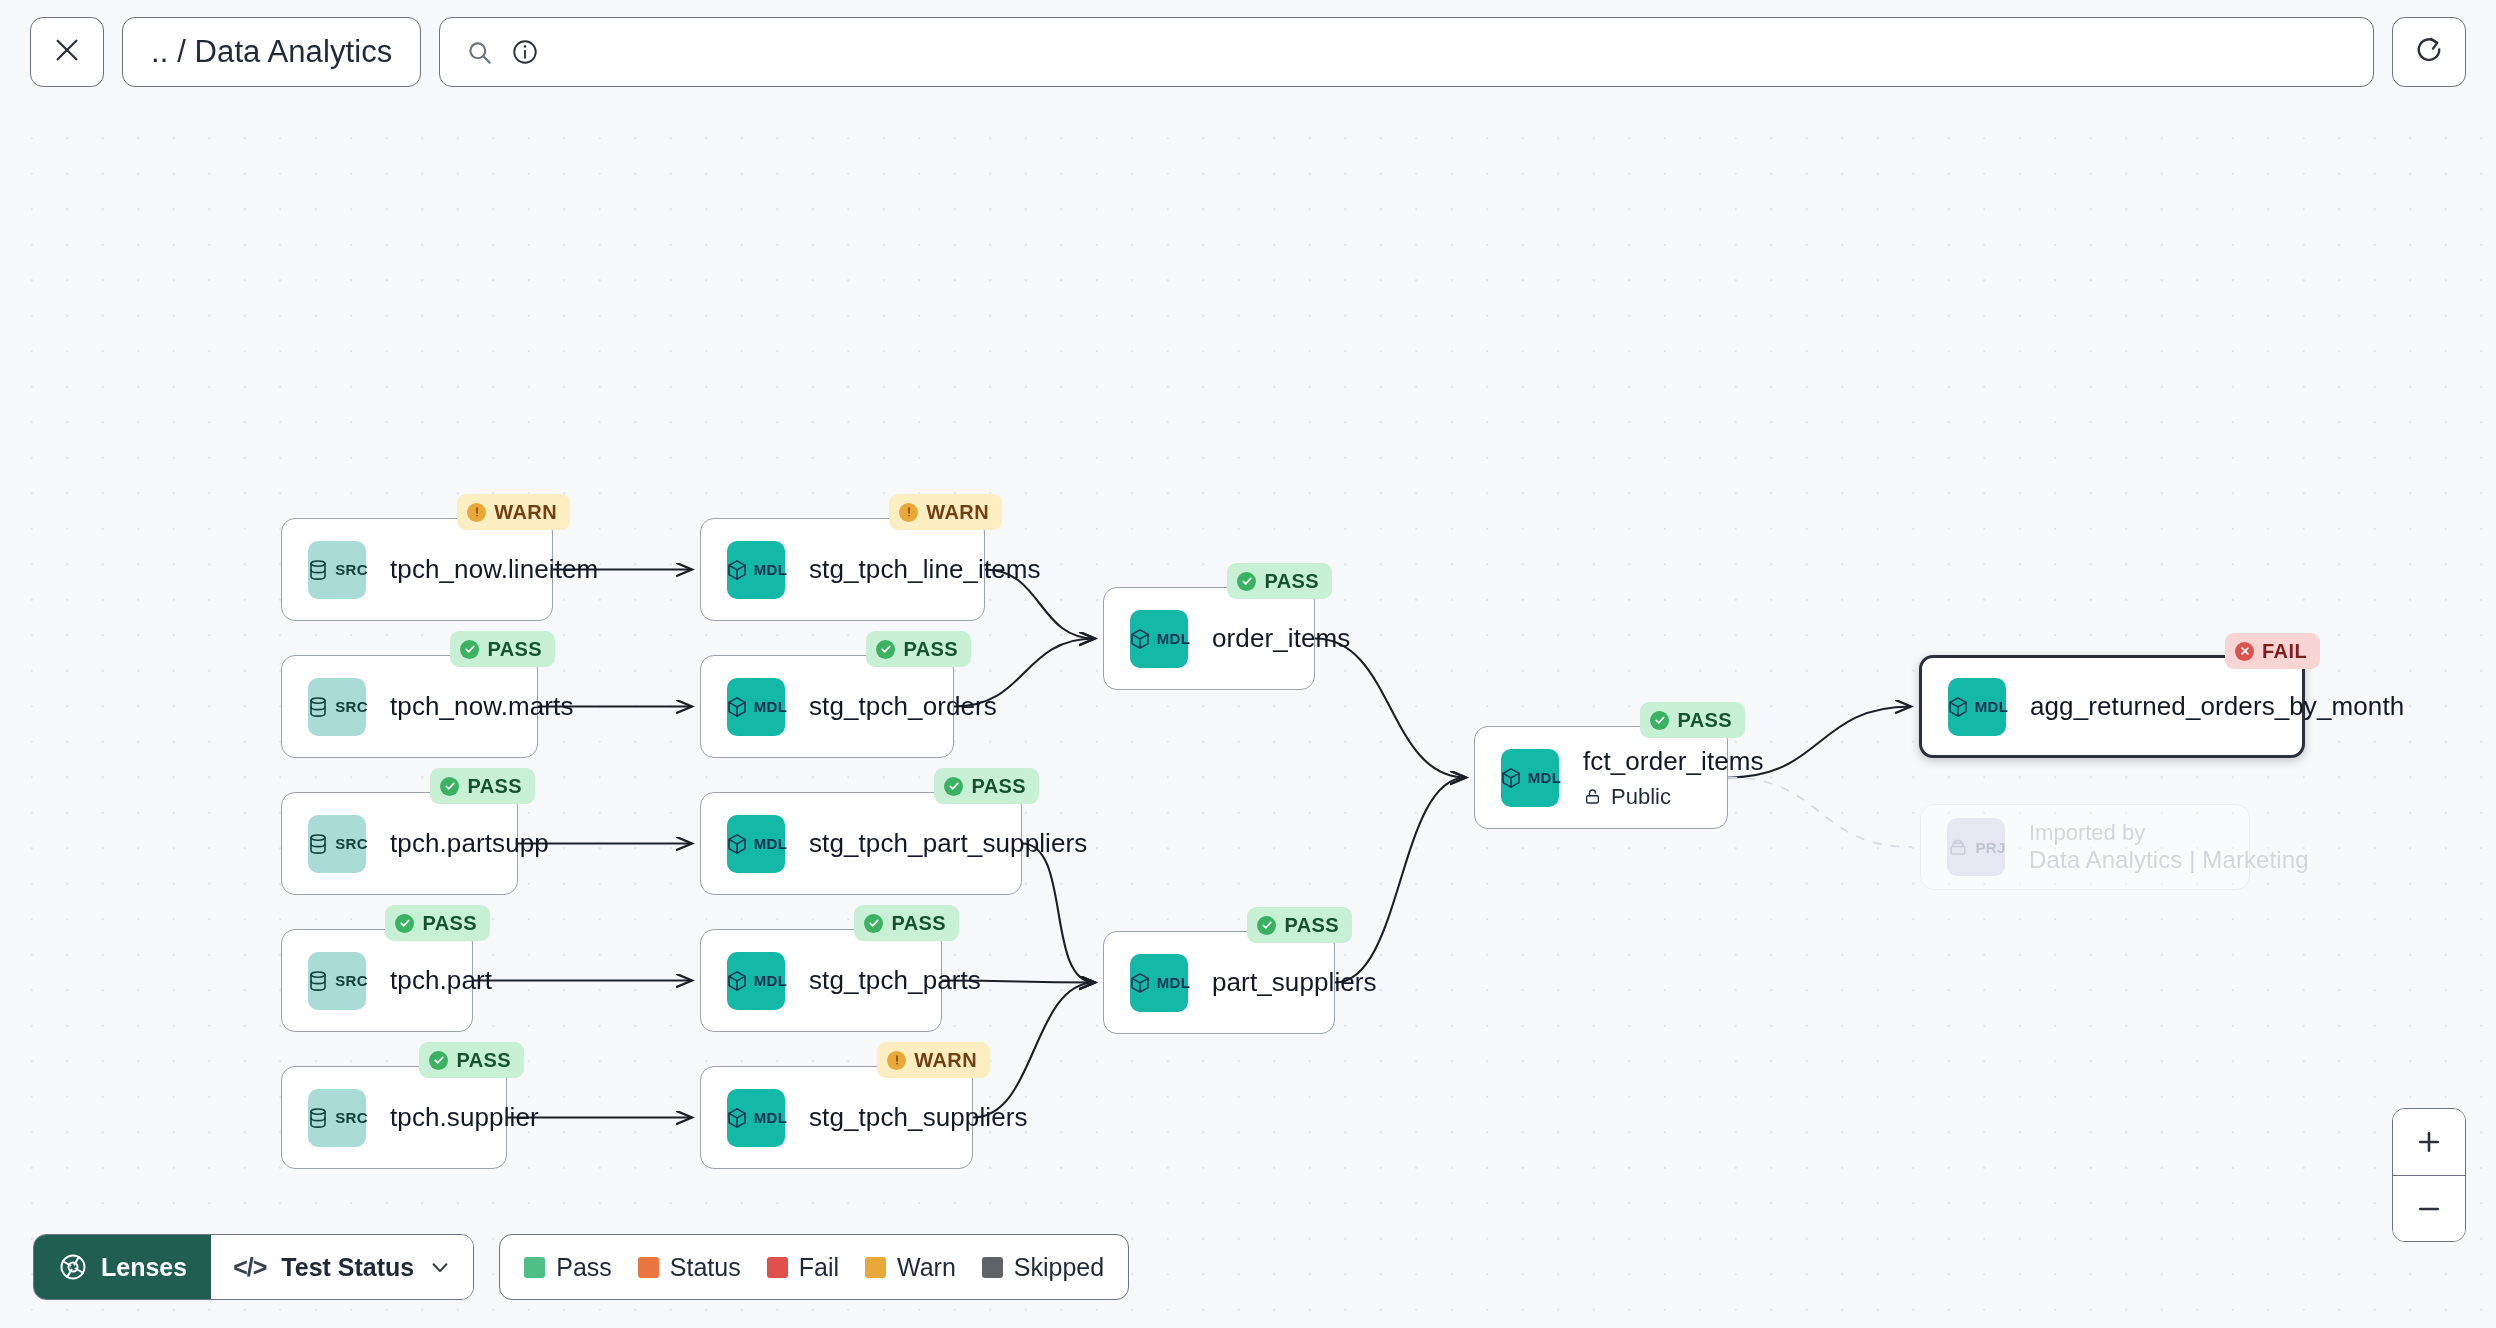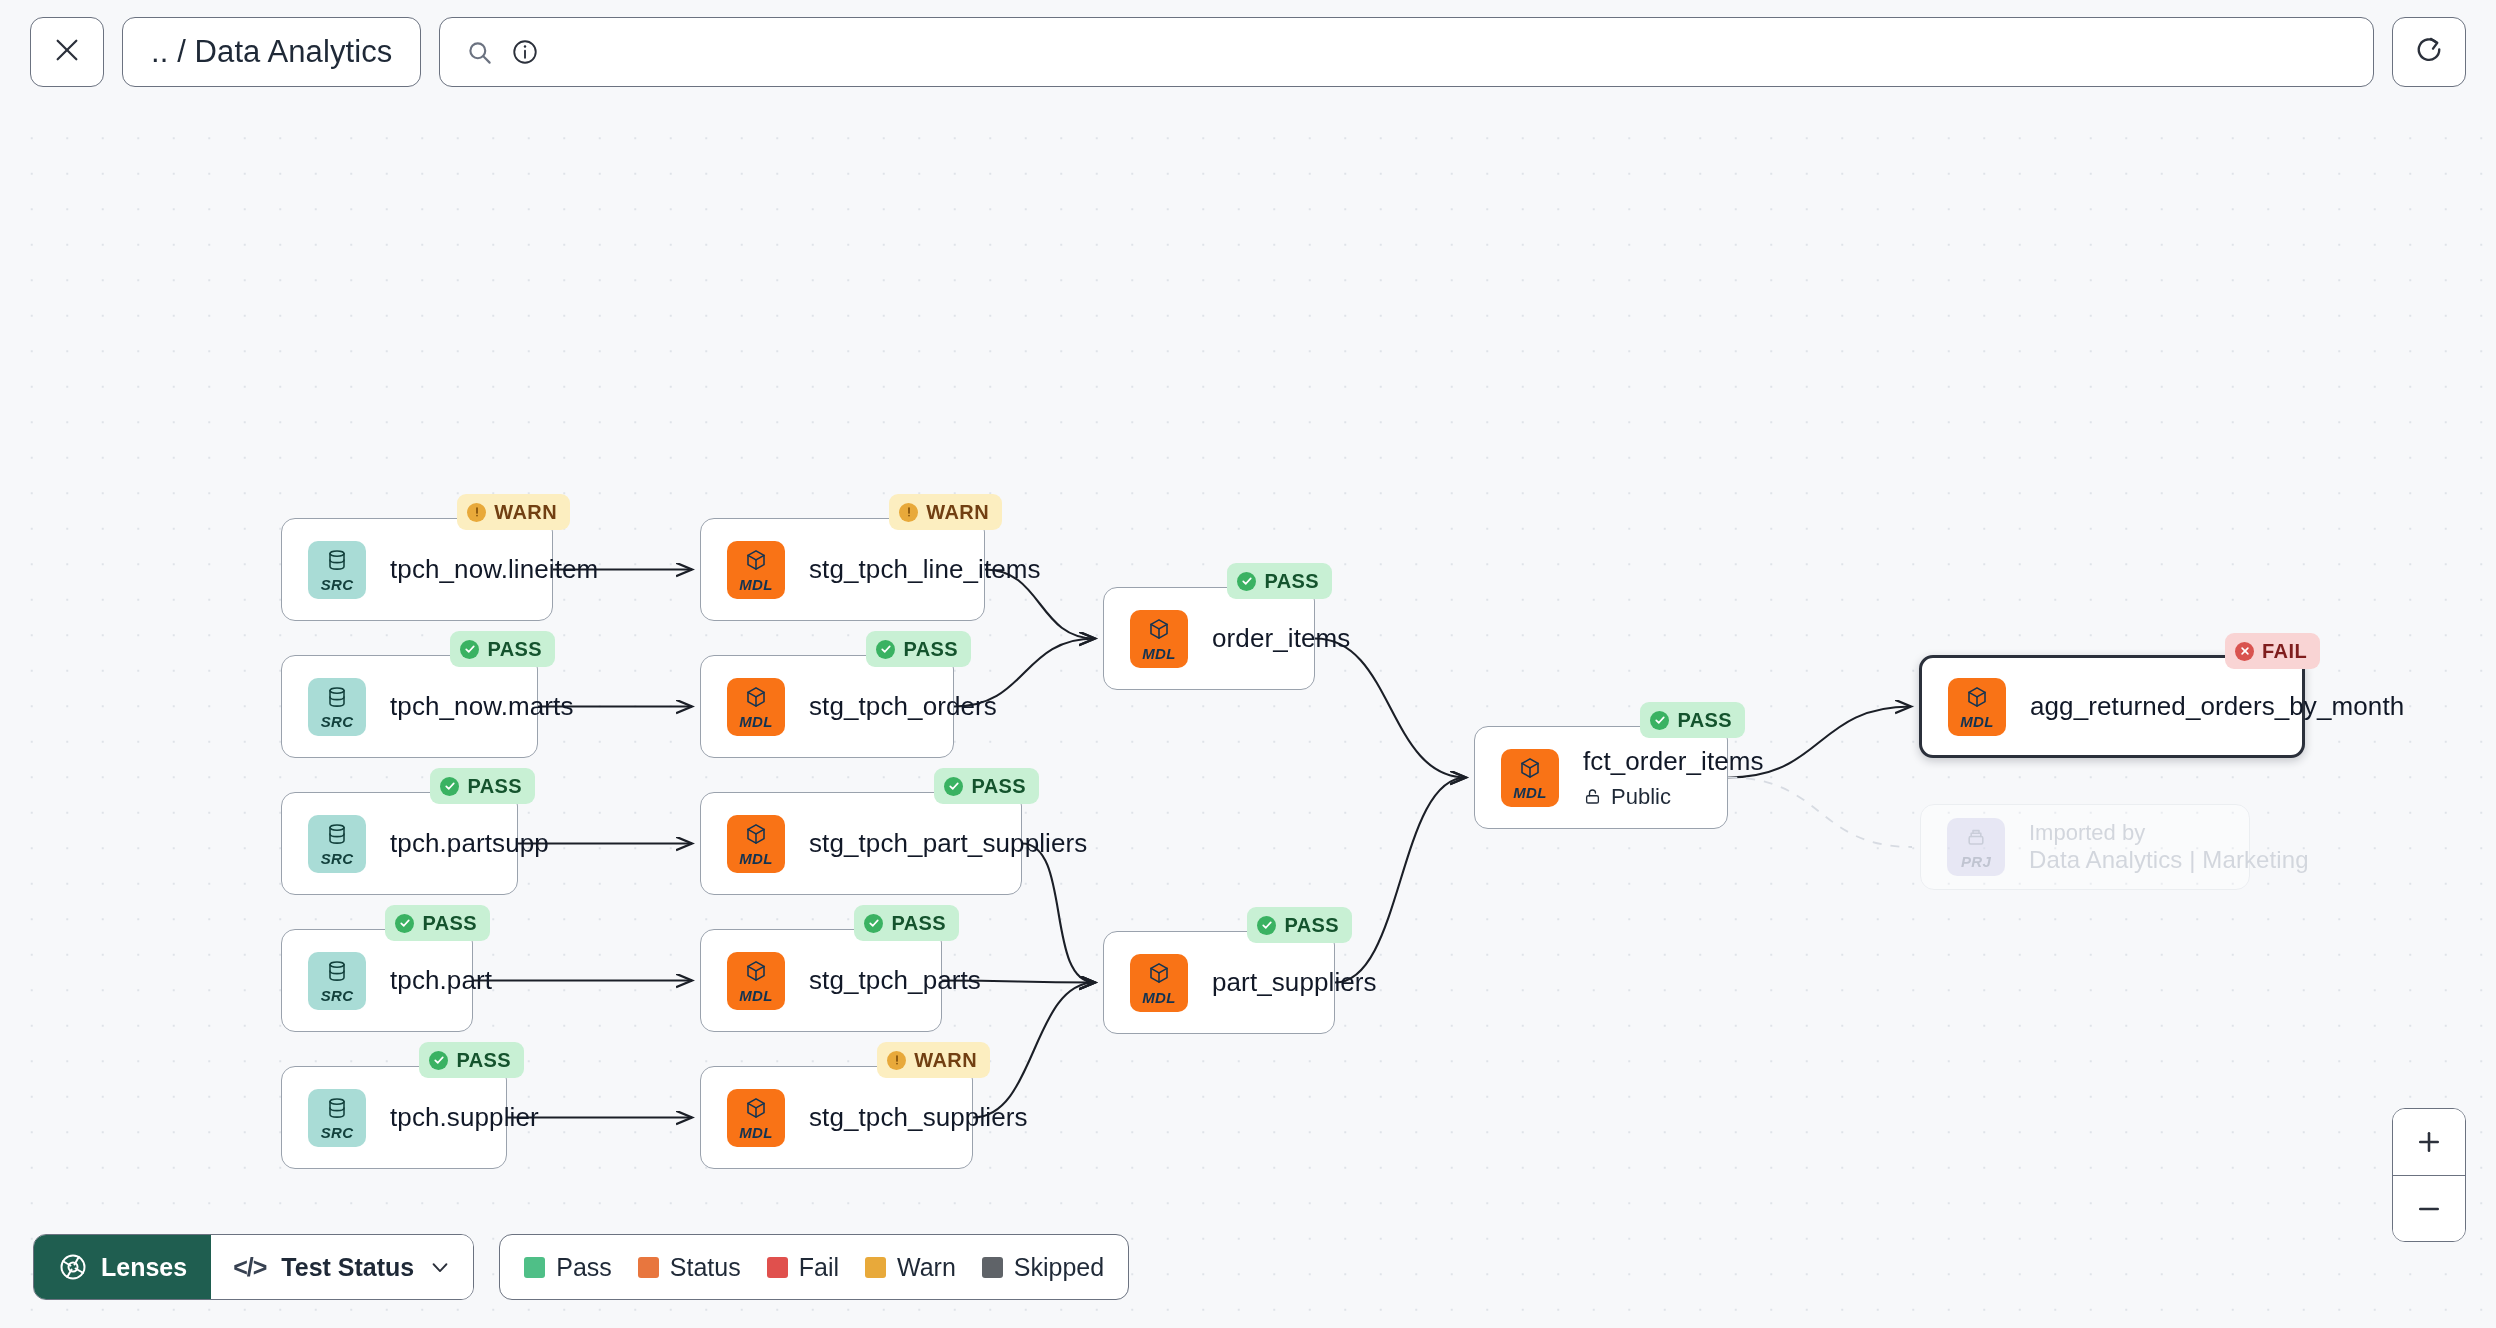--- a/index.html
+++ b/index.html
@@ -119,30 +119,29 @@
   .badge-pass { background: #c8f0d4; color: #14532d; }
   .badge-pass .dot { background: #3ab262; }
   .badge-warn { background: #fceec0; color: #713f12; }
   .badge-warn .dot { background: #e8a93a; }
   .badge-fail { background: #f9d4d4; color: #7f1d1d; }
   .badge-fail .dot { background: #d9534f; }
 
   .ntype {
     width: 58px; height: 58px;
     border-radius: 10px;
-    display: flex; flex-direction: column;
+    display: flex; flex-direction: row;
     align-items: center; justify-content: center;
     gap: 5px;
     flex: 0 0 auto;
-    font-style: italic;
   }
   .ntype svg { width: 24px; height: 24px; display:block; }
   .ntype .tlabel { font-size: 15px; font-weight: 600; letter-spacing: .3px; line-height: 1; }
   .type-src { background: #a9dcd6; color: #12403c; }
-  .type-mdl { background: #f97316; color: #123352; }
+  .type-mdl { background: #14b8a6; color: #123352; }
   .type-prj { background: #dcdcf0; color: #9aa0b4; }
 
   .nbody { margin-left: 24px; display: flex; flex-direction: column; justify-content: flex-end; min-width: 0; }
   .nlabel { font-size: 26px; color: #111827; white-space: nowrap; letter-spacing: .1px; }
   .nsub { display: flex; align-items: center; gap: 9px; margin-top: 7px; font-size: 22px; color: #1f2937; }
   .nsub svg { width: 19px; height: 19px; display:block; }
   .ghost .nlabel, .ghost .nsub { color: #b9bfc9; }
   .ghost .nsub-top { font-size: 22px; color: #b9bfc9; }
   .ghost .nlabel { font-size: 24px; }
 

